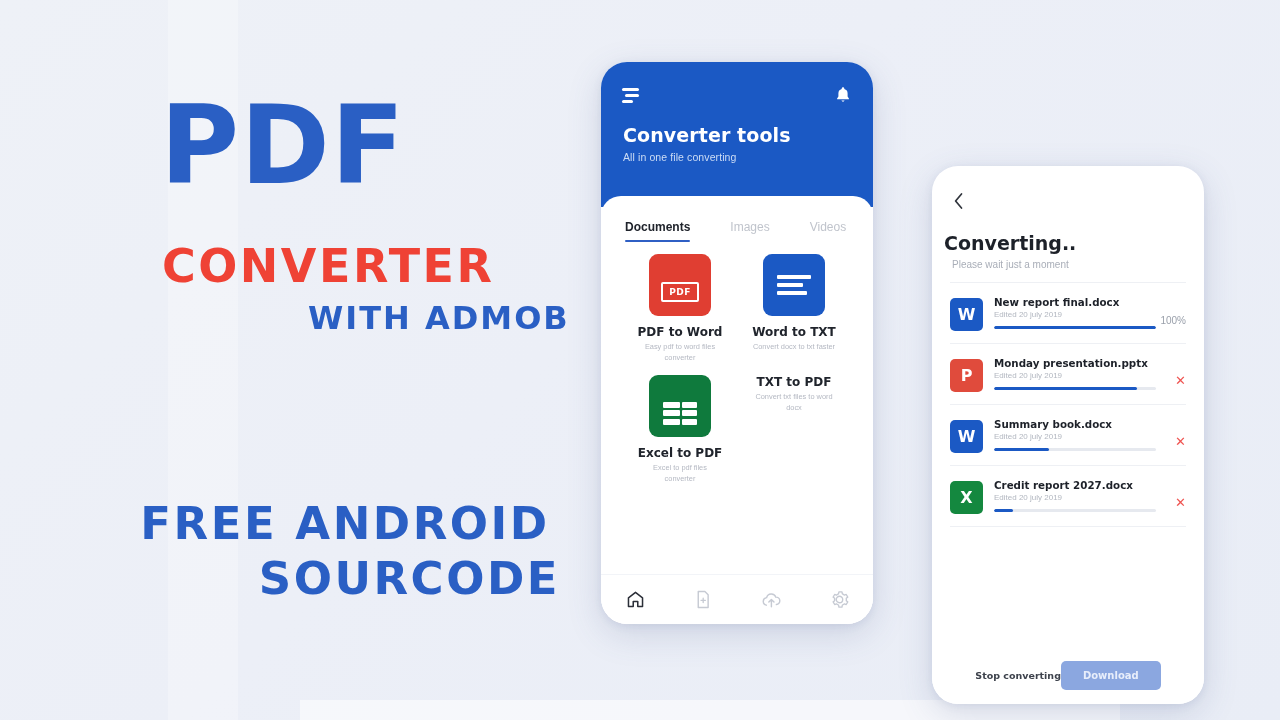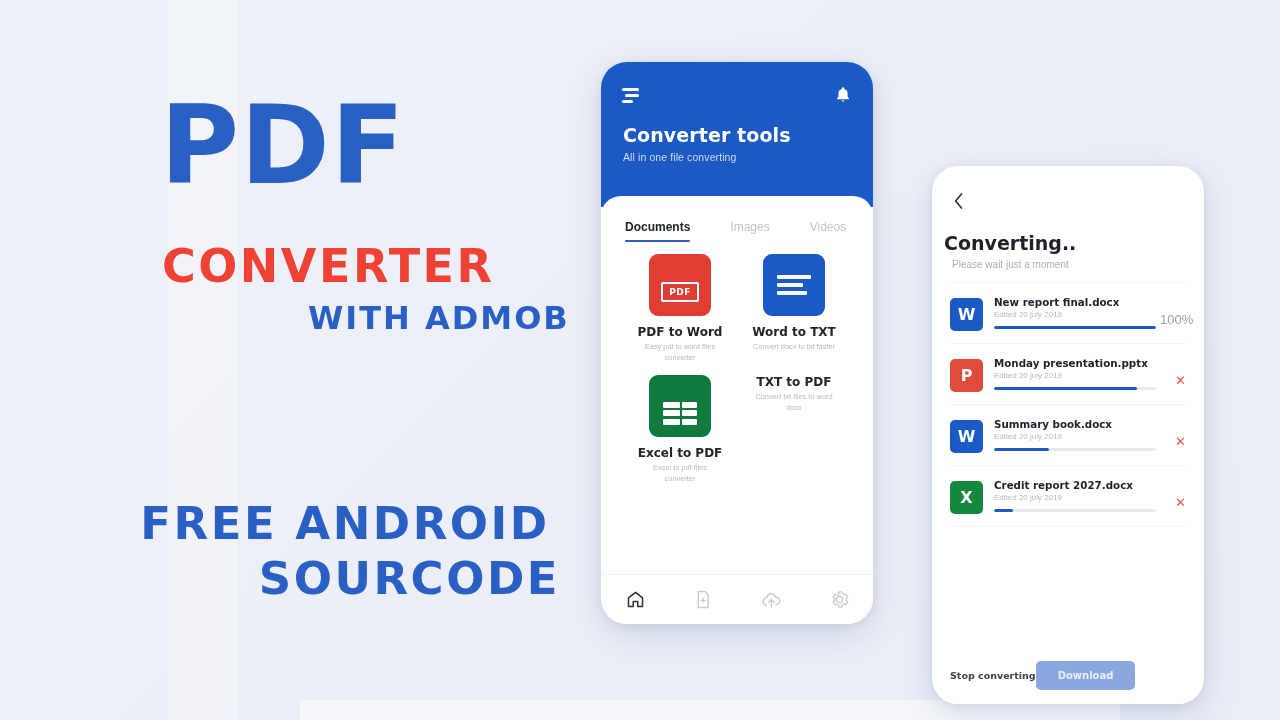--- a/index.html
+++ b/index.html
@@ -182,25 +182,25 @@
   .fedit { font-size: 8px; color: #b2b7c0; margin-top: 2px; }
   .bar-wrap {
     margin-top: 7px; height: 2.5px; background: #e6e9ef; border-radius: 2px;
     position: relative; overflow: hidden;
   }
   .bar-fill { height: 100%; background: #1b59c4; border-radius: 2px; }
   .ftail {
     flex: none; width: 26px; text-align: right;
     align-self: center; margin-top: 10px;
   }
-  .pct { font-size: 13px; color: #9aa0ab; }
+  .pct { font-size: 10px; color: #9aa0ab; }
   .xbtn { color: #ef5350; font-size: 13px; line-height: 1; font-family: "DejaVu Sans", sans-serif; }
   .p2-footer {
     position: absolute; left: 0; right: 0; bottom: 0; height: 58px;
-    display: flex; align-items: center; justify-content: flex-start;
+    display: flex; align-items: center; justify-content: center;
     padding: 0 18px;
     background: #fff;
   }
   .stop-link { font-size: 9.5px; color: #3d424c; font-weight: 700; font-family: "DejaVu Sans", sans-serif; }
   .dl-btn {
     background: #8ba7e0; color: #e8eefb; border: none;
     border-radius: 5px; padding: 9px 22px;
     font-size: 10px; font-weight: 700;
     font-family: "DejaVu Sans", sans-serif;
     cursor: pointer;

